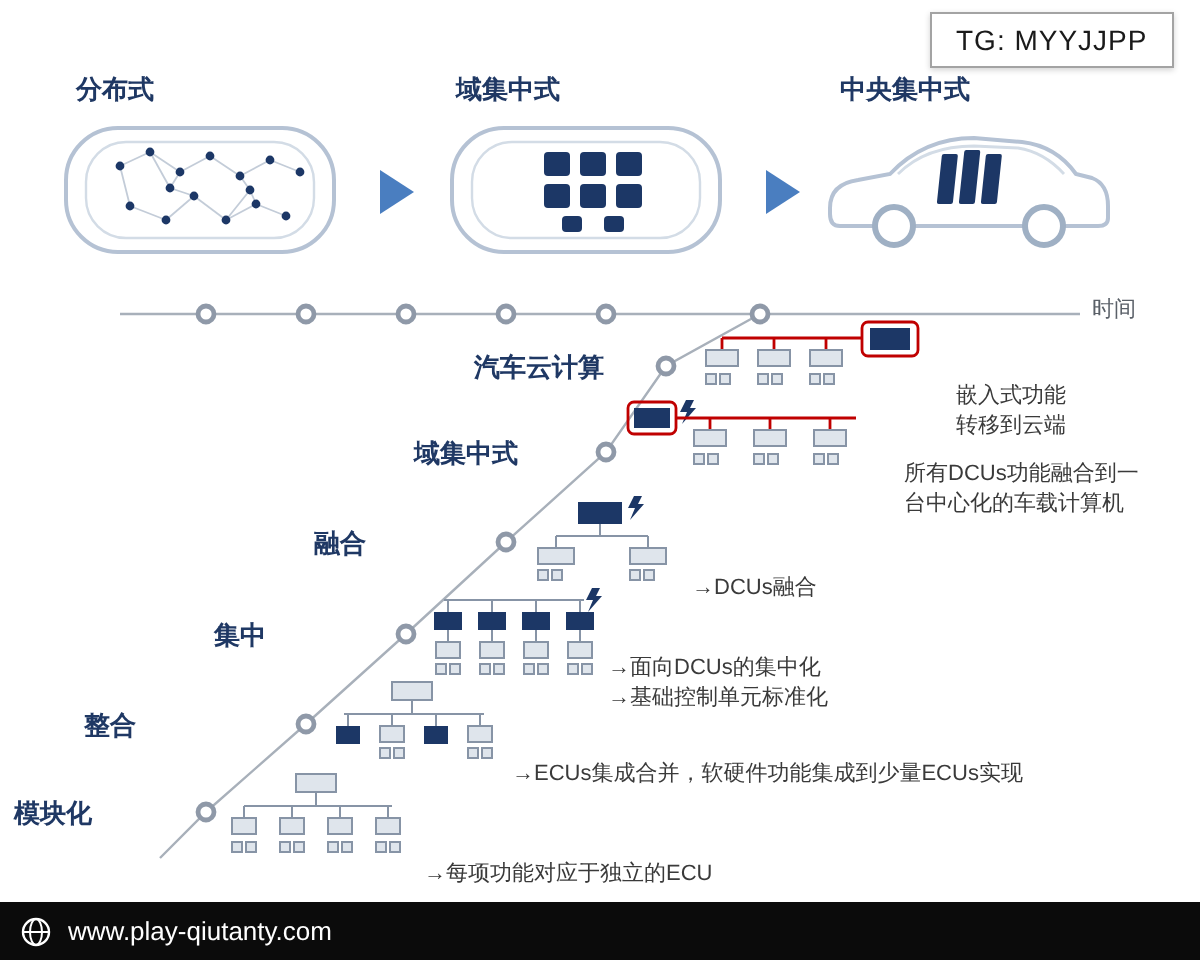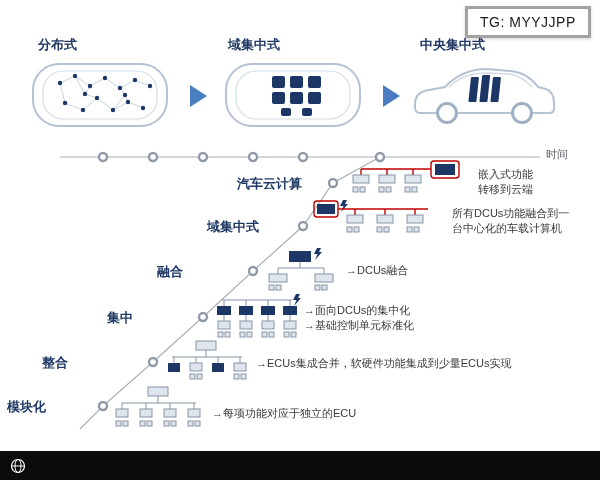--- a/index.html
+++ b/index.html
@@ -4,28 +4,28 @@
 <style>
   * { margin:0; padding:0; box-sizing:border-box; }
   html,body { width:600px; height:480px; }
   body {
     position:relative; background:#ffffff; overflow:hidden;
     font-family:"Liberation Sans", sans-serif;
   }
   .abs { position:absolute; }
   .car-label { font-weight:bold; color:#1f3864; font-size:13px; width:124px; }
   .stage-label { font-weight:bold; color:#1f3864; font-size:13px; width:90px; }
-  .stage-desc { font-size:11px; color:#3a3a3a; line-height:1.32; white-space:pre-line; }
+  .stage-desc { font-size:11px; color:#3a3a3a; line-height:1.32; white-space:pre-line;margin-top:24px; }
   .arrow {
     width:0; height:0;
     border-top:11px solid transparent; border-bottom:11px solid transparent;
     border-left:17px solid #4a7ec0;
   }
   .tg-box {
-    border:3px solid #a3a3a3; background:#ffffff; padding:5px 12px;
+    border:1px solid #a3a3a3; background:#ffffff; padding:5px 12px;
     font-size:14px; color:#1a1a1a; box-shadow:0 1px 3px rgba(0,0,0,.18);
     letter-spacing:.5px;
   }
   .time-label { font-size:11px; color:#5a6068; }
   .bottom-bar {
     left:0; top:451px; width:600px; height:29px; background:#0b0b0b;
     color:#ffffff; display:flex; align-items:center; gap:8px;
     padding:0 10px; font-size:13px;
   }
   svg { display:block; }
@@ -294,13 +294,14 @@
   </g>
 </svg>
 <div class="abs stage-desc" style="left:212px;top:406px;width:230px;z-index:2">→每项功能对应于独立的ECU</div>
 
 <div class="abs bottom-bar" style="z-index:5">
   <svg width="16" height="16" viewBox="0 0 16 16">
     <circle cx="8" cy="8" r="6.5" fill="none" stroke="#ffffff" stroke-width="1.2"></circle>
     <ellipse cx="8" cy="8" rx="3" ry="6.5" fill="none" stroke="#ffffff" stroke-width="1"></ellipse>
     <line x1="1.5" y1="8" x2="14.5" y2="8" stroke="#ffffff" stroke-width="1"></line>
   </svg>
+  <span>www.play-qiutanty.com</span>
 </div>
 
 </body></html>

